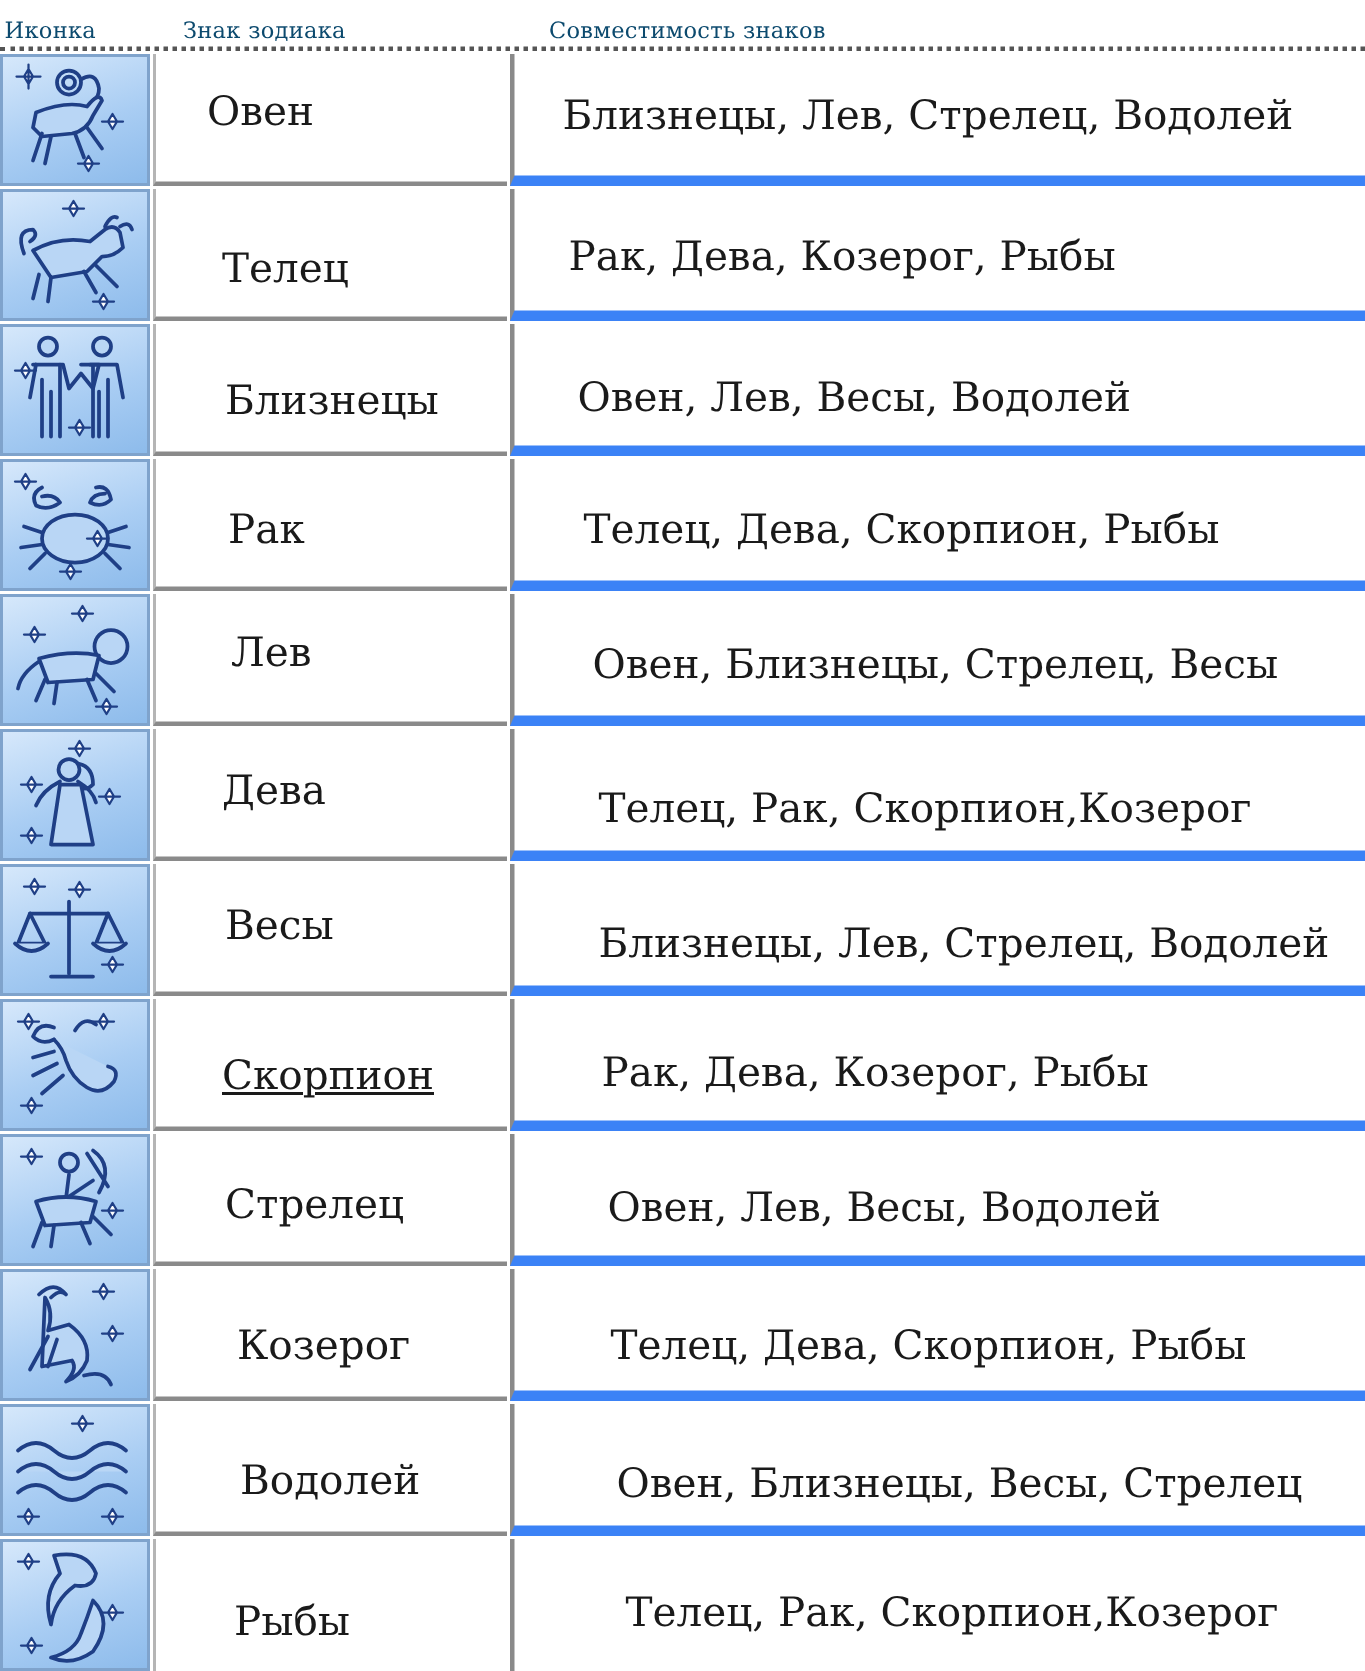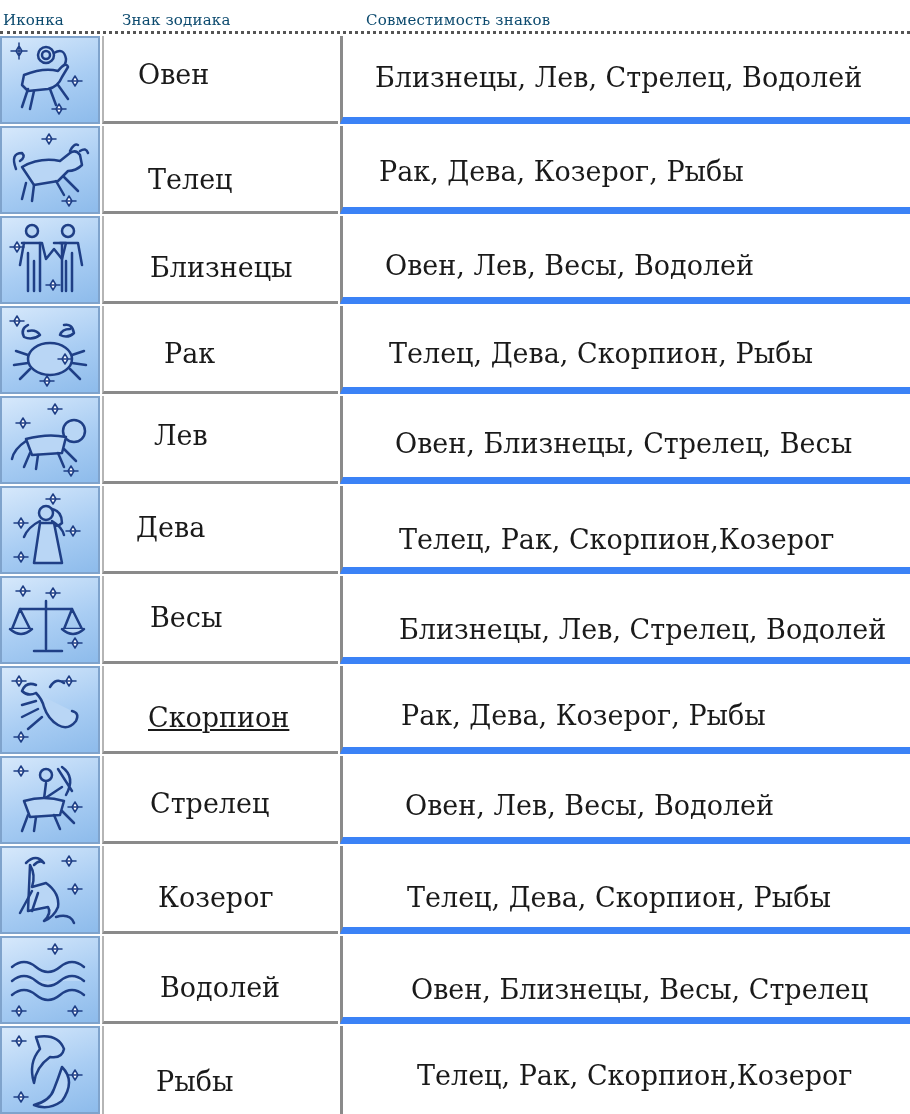--- a/index.html
+++ b/index.html
@@ -101,21 +101,21 @@
       <svg viewBox="0 0 88 80" fill="none" stroke="#1f3f86" stroke-width="2.5" stroke-linecap="round" stroke-linejoin="round">
         <path d="M8 10 l3 -5 l3 5 l-3 5 z M4 10 h14" stroke-width="1.5" fill="#fff"></path>
         <path d="M22 14 q-8 4 -4 12 q8 4 16 -2 q-4 -6 -12 -4 M58 14 q8 -2 10 8 q-6 6 -14 2 q2 -6 10 -6"></path>
         <ellipse cx="44" cy="48" rx="22" ry="16" fill="#b9d6f5"></ellipse>
         <path d="M22 44 l-12 -4 M22 52 l-14 2 M24 58 l-10 10 M66 44 l12 -4 M66 52 l14 2 M64 58 l10 10"></path>
         <path d="M56 48 l3 -5 l3 5 l-3 5 z M52 48 h14" stroke-width="1.5" fill="#fff"></path>
         <path d="M38 70 l3 -5 l3 5 l-3 5 z M34 70 h14" stroke-width="1.5" fill="#fff"></path>
       </svg>
     </div>
     <div class="cell-sign">
-      <span style="left:48px;top:32px;margin-left:12px;">Рак</span>
+      <span style="left:48px;top:32px;">Рак</span>
     </div>
     <div class="cell-compat">
       <span style="left:46px;top:32px;">Телец, Дева, Скорпион, Рыбы</span>
     </div>
   </div>
 
   <div class="row">
     <div class="cell-icon">
       <svg viewBox="0 0 88 80" fill="none" stroke="#1f3f86" stroke-width="2.5" stroke-linecap="round" stroke-linejoin="round">
         <path d="M46 8 l3 -5 l3 5 l-3 5 z M42 8 h14" stroke-width="1.5" fill="#fff"></path>
@@ -141,21 +141,21 @@
         <circle cx="40" cy="22" r="7" fill="#b9d6f5"></circle>
         <path d="M46 18 q10 2 10 14 q-4 4 -8 2"></path>
         <path d="M34 30 q-12 6 -16 16 M46 30 q10 6 12 14"></path>
         <path d="M34 32 l-6 40 h28 l-8 -40 z" fill="#b9d6f5"></path>
         <path d="M12 32 l3 -5 l3 5 l-3 5 z M8 32 h14" stroke-width="1.5" fill="#fff"></path>
         <path d="M64 40 l3 -5 l3 5 l-3 5 z M60 40 h14" stroke-width="1.5" fill="#fff"></path>
         <path d="M12 66 l3 -5 l3 5 l-3 5 z M8 66 h14" stroke-width="1.5" fill="#fff"></path>
       </svg>
     </div>
     <div class="cell-sign">
-      <span style="left:32px;top:26px;">Дева</span>
+      <span style="left:44px;top:26px;">Дева</span>
     </div>
     <div class="cell-compat">
       <span style="left:56px;top:38px;">Телец, Рак, Скорпион,Козерог</span>
     </div>
   </div>
 
   <div class="row">
     <div class="cell-icon">
       <svg viewBox="0 0 88 80" fill="none" stroke="#1f3f86" stroke-width="2.5" stroke-linecap="round" stroke-linejoin="round">
         <path d="M14 10 l3 -5 l3 5 l-3 5 z M10 10 h14" stroke-width="1.5" fill="#fff"></path>

